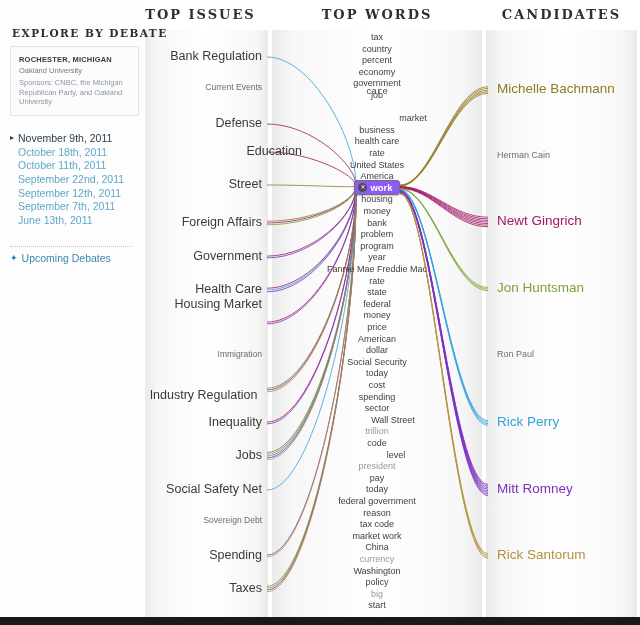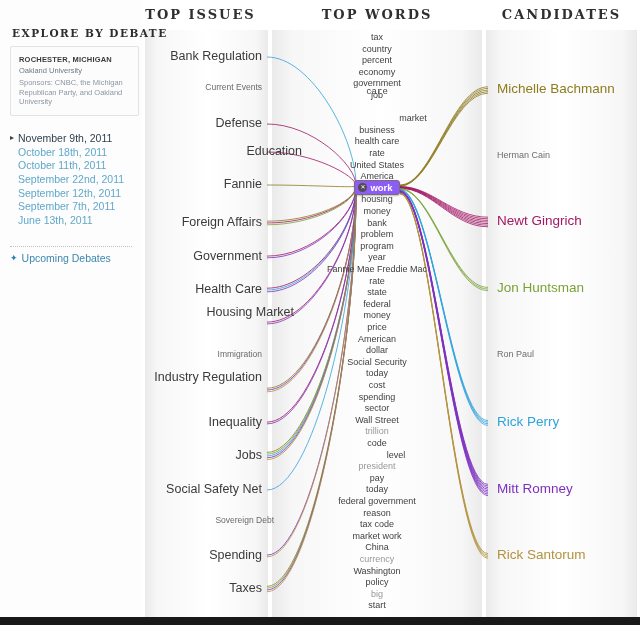--- a/index.html
+++ b/index.html
@@ -200,31 +200,31 @@
     <span class="star">✦</span>
     <span class="lbl">Upcoming Debates</span>
   </div>
 </div>
 
 <div id="issues-layer">
     <div class="issue major" style="top: 49px;">Bank Regulation</div>
     <div class="issue minor" style="top: 82px;">Current Events</div>
     <div class="issue major" style="top: 116px;">Defense</div>
     <div class="issue major" style="top: 144px; padding-left: 40px;">Education</div>
-    <div class="issue major" style="top: 177px;">Fannie</div>
+    <div class="issue major" style="top: 177px;">Street</div>
     <div class="issue major" style="top: 215px;">Foreign Affairs</div>
     <div class="issue major" style="top: 249px;">Government</div>
     <div class="issue major" style="top: 282px;">Health Care</div>
-    <div class="issue major" style="top: 305px; padding-left: 32px;">Housing Market</div>
+    <div class="issue major" style="top: 297px;">Housing Market</div>
     <div class="issue minor" style="top: 349px;">Immigration</div>
-    <div class="issue major" style="top: 370px;">Industry Regulation</div>
+    <div class="issue major" style="top: 388px; text-align: center;">Industry Regulation</div>
     <div class="issue major" style="top: 415px;">Inequality</div>
     <div class="issue major" style="top: 448px;">Jobs</div>
     <div class="issue major" style="top: 482px;">Social Safety Net</div>
-    <div class="issue minor" style="top: 515px; padding-left: 12px;">Sovereign Debt</div>
+    <div class="issue minor" style="top: 515px;">Sovereign Debt</div>
     <div class="issue major" style="top: 548px;">Spending</div>
     <div class="issue major" style="top: 581px;">Taxes</div>
   </div>
 <div id="words-layer">
     <div class="word" style="top: 31px;">tax</div>
     <div class="word" style="top: 42.6px;">country</div>
     <div class="word" style="top: 54.2px;">percent</div>
     <div class="word" style="top: 65.8px;">economy</div>
     <div class="word" style="top: 77.4px;">government</div>
     <div class="word" style="top: 89px;">job</div>
@@ -253,21 +253,21 @@
     <div class="word" style="top: 297.8px;">federal</div>
     <div class="word" style="top: 309.4px;">money</div>
     <div class="word" style="top: 321px;">price</div>
     <div class="word" style="top: 332.6px;">American</div>
     <div class="word" style="top: 344.2px;">dollar</div>
     <div class="word" style="top: 355.8px;">Social Security</div>
     <div class="word" style="top: 367.4px;">today</div>
     <div class="word" style="top: 379px;">cost</div>
     <div class="word" style="top: 390.6px;">spending</div>
     <div class="word" style="top: 402.2px;">sector</div>
-    <div class="word" style="top: 413.8px;">Wall Street</div>
+    <div class="word" style="top: 413.8px; padding-left: 16px;">Wall Street</div>
     <div class="word light" style="top: 425.4px;">trillion</div>
     <div class="word" style="top: 437px;">code</div>
     <div class="word" style="top: 448.6px; padding-left: 19px;">level</div>
     <div class="word light" style="top: 460.2px;">president</div>
     <div class="word" style="top: 471.8px;">pay</div>
     <div class="word" style="top: 483.4px;">today</div>
     <div class="word" style="top: 495px;">federal government</div>
     <div class="word" style="top: 506.6px;">reason</div>
     <div class="word" style="top: 518.2px;">tax code</div>
     <div class="word" style="top: 529.8px;">market work</div>

